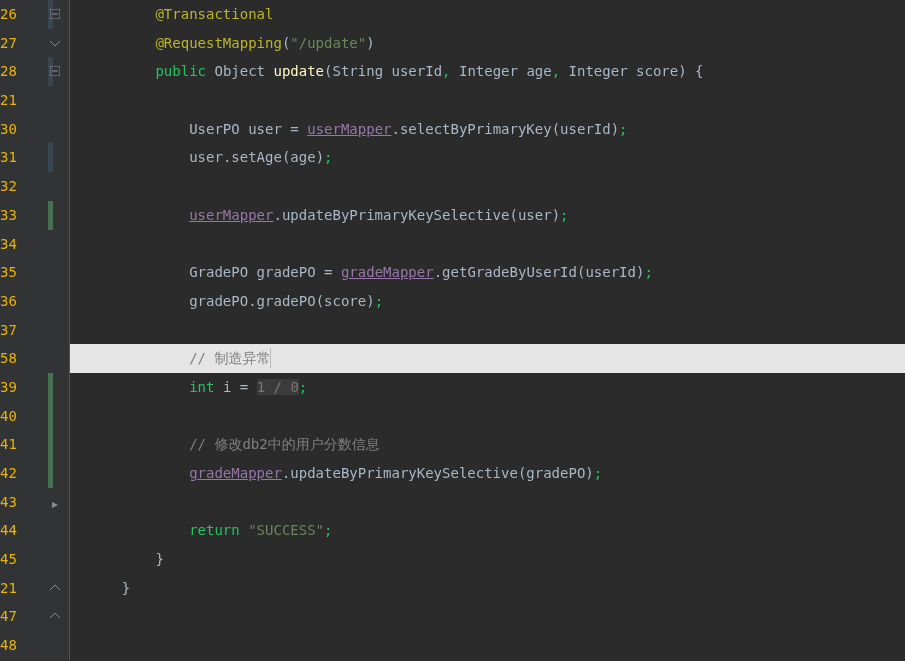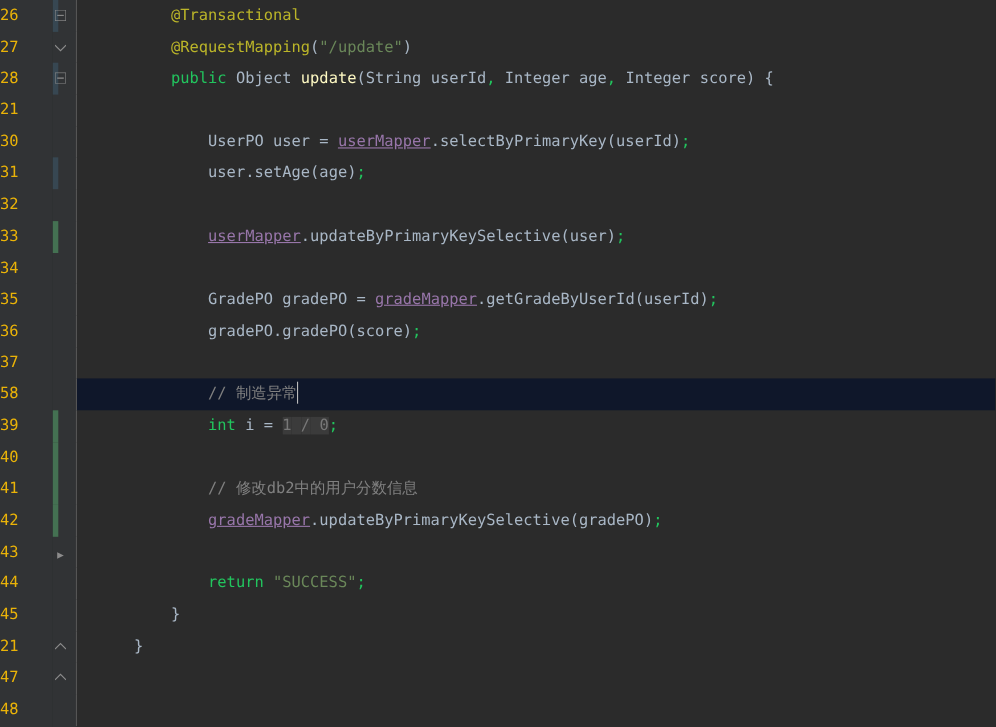--- a/index.html
+++ b/index.html
@@ -63,21 +63,21 @@
     }
     .code-line {
       height: 28.7px;
       line-height: 28.7px;
       white-space: pre;
       padding-left: 18px;
       color: #a9b7c6;
       position: relative;
     }
     .highlighted-line {
-      background: #0f172a;
+      background: #e5e5e5;
     }
     .cursor {
       display: inline-block;
       width: 1px;
       height: 20px;
       background: #bbb;
       vertical-align: middle;
       position: relative;
       top: -1px;
     }

